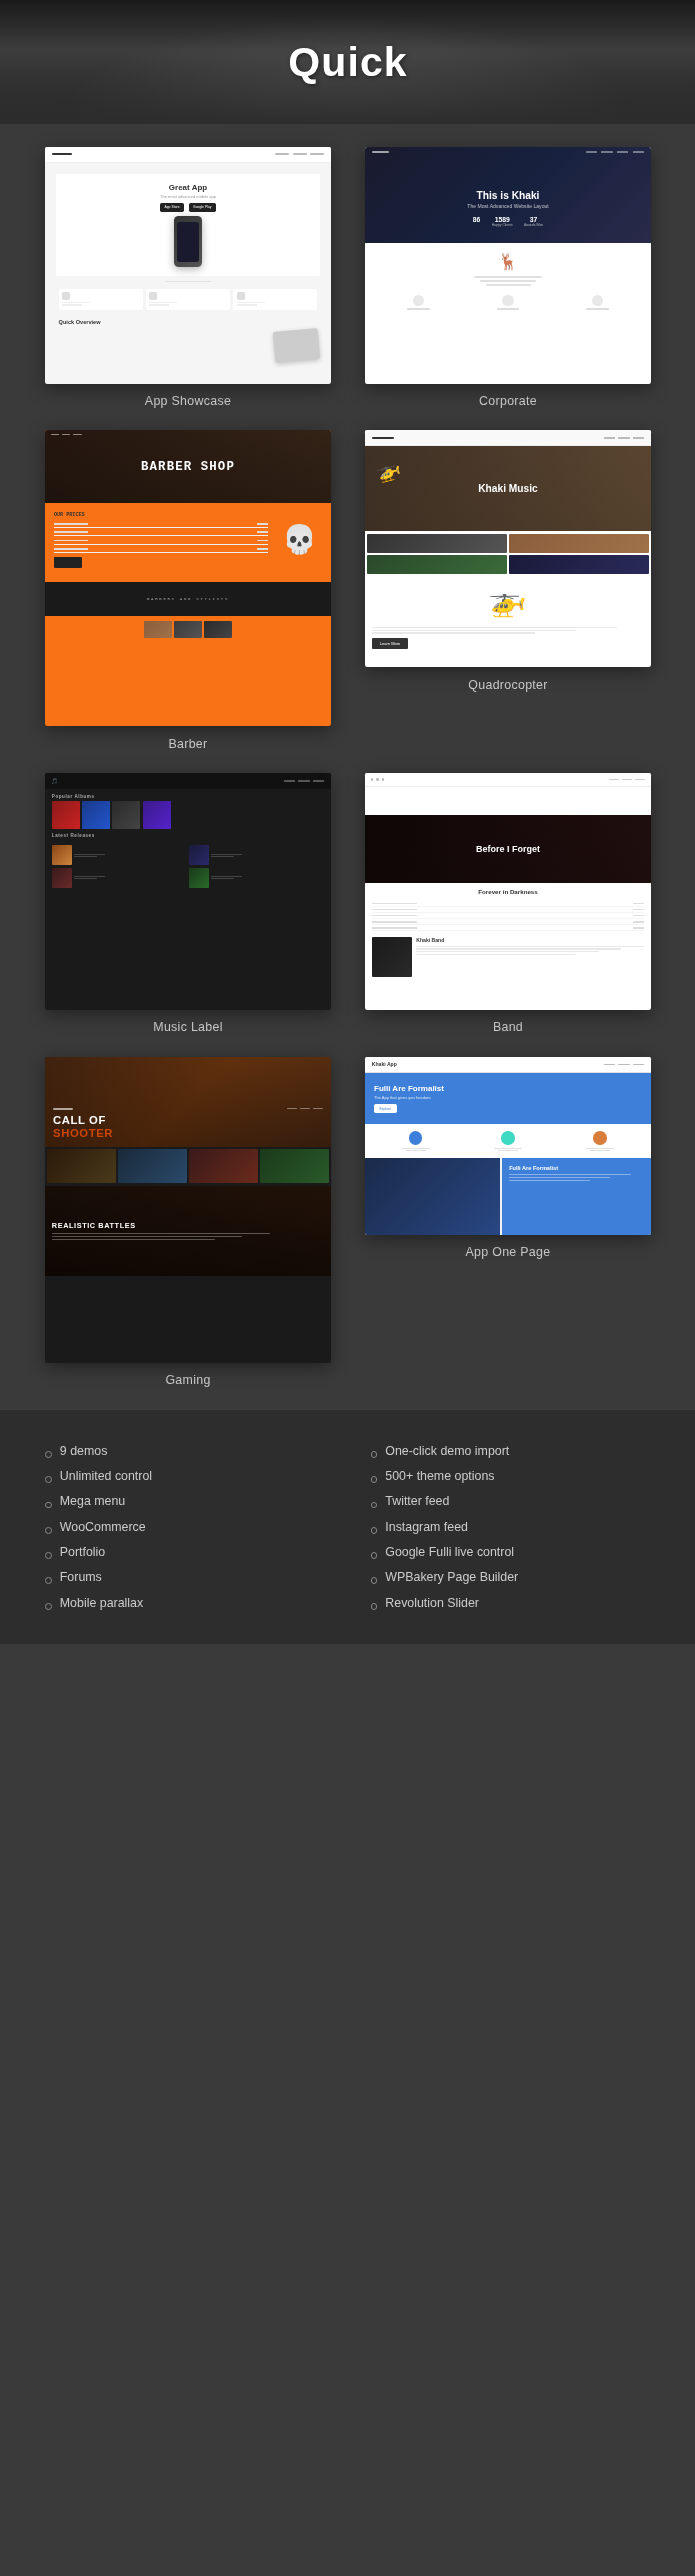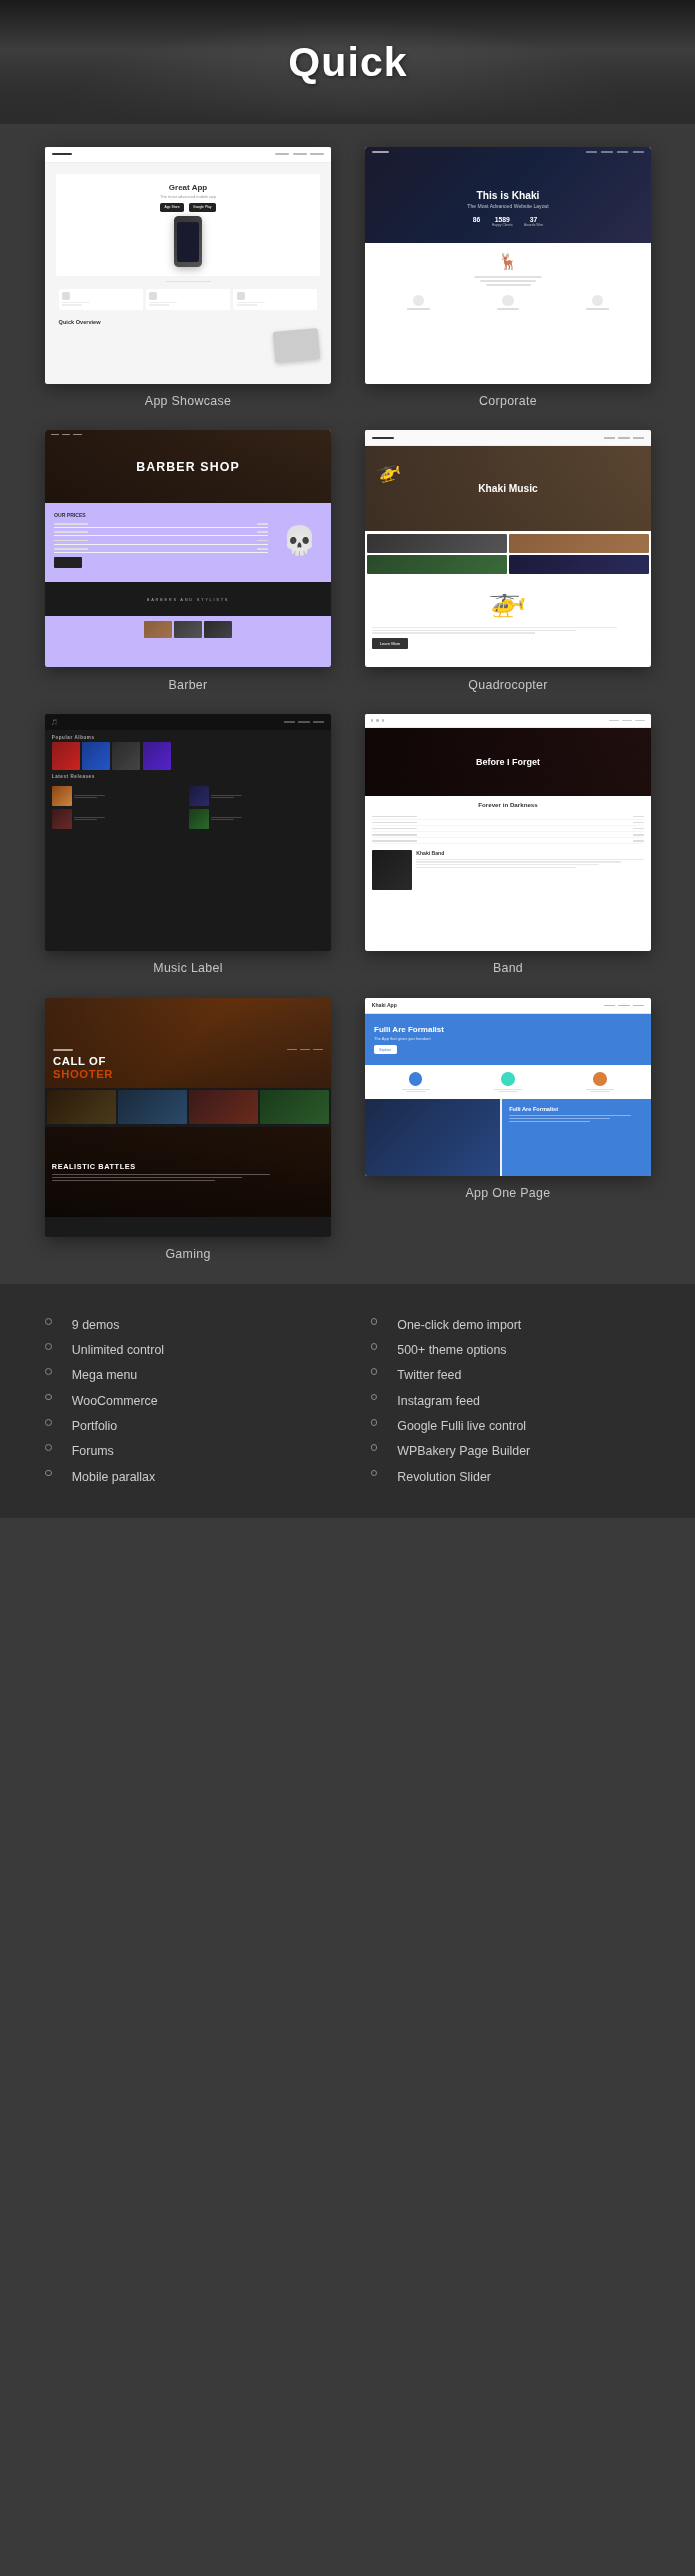--- a/index.html
+++ b/index.html
@@ -318,23 +318,24 @@
       width: 45px;
       height: 31px;
       background: #ccc;
       border-radius: 2.3px;
       transform: rotate(-5deg);
       box-shadow: 0 1.7px 5.6px rgba(0,0,0,0.2);
     }
 
     
     .preview-barber {
-      background: #c4b5fd;
-      height: 237px;
+      background: #f97316;
+      height: 296px;
       overflow: hidden;
+      font-family: Liberation Mono, monospace;
     }
     .barber-hero {
       height: 73px;
       background: linear-gradient(rgba(0,0,0,0.6), rgba(0,0,0,0.7)),
                   linear-gradient(135deg, #5a3825, #8b5e3c);
       display: flex;
       align-items: center;
       justify-content: center;
       position: relative;
     }
@@ -631,20 +632,21 @@
       gap: 3.4px;
     }
     .band-nav-dot { width: 2.3px; height: 2.3px; background: #bbb; border-radius: 50%; }
     .band-hero {
       height: 68px;
       background: linear-gradient(rgba(0,0,0,0.4), rgba(0,0,0,0.5)),
                   linear-gradient(135deg, #1a0a0a, #3a1a1a);
       display: flex;
       align-items: center;
       justify-content: center;
+      margin-top: 28px;
     }
     .band-hero-title {
       color: #fff;
       font-size: 9px;
       font-weight: bold;
     }
     .band-song-title {
       text-align: center;
       font-size: 6.2px;
       font-weight: bold;
@@ -690,21 +692,21 @@
     .band-about-title {
       font-size: 5.1px;
       font-weight: bold;
       color: #333;
       margin-bottom: 2.8px;
     }
 
     
     .preview-gaming {
       background: #1a1a1a;
-      height: 239px;
+      height: 306px;
       overflow: hidden;
     }
     .gaming-hero {
       height: 90px;
       background: 
         linear-gradient(rgba(0,0,0,0.3), rgba(0,0,0,0.5)),
         linear-gradient(135deg, #5a3015, #8b4513, #6b3a1a);
       display: flex;
       flex-direction: column;
       justify-content: flex-end;
@@ -883,22 +885,22 @@
       background: #2d2d2d;
       padding: 34px 45px;
     }
     .features-grid {
       display: grid;
       grid-template-columns: 1fr 1fr;
       gap: 11.3px 45px;
     }
     .feature-item {
       display: flex;
-      align-items: flex-start;
-      gap: 20px;
+      align-items: flex-end;
+      gap: 8px;
     }
     .feature-bullet {
       width: 6.8px;
       height: 6.8px;
       border: 1.1px solid #888;
       border-radius: 50%;
       flex-shrink: 0;
     }
     .feature-text {
       font-size: 12.4px;

